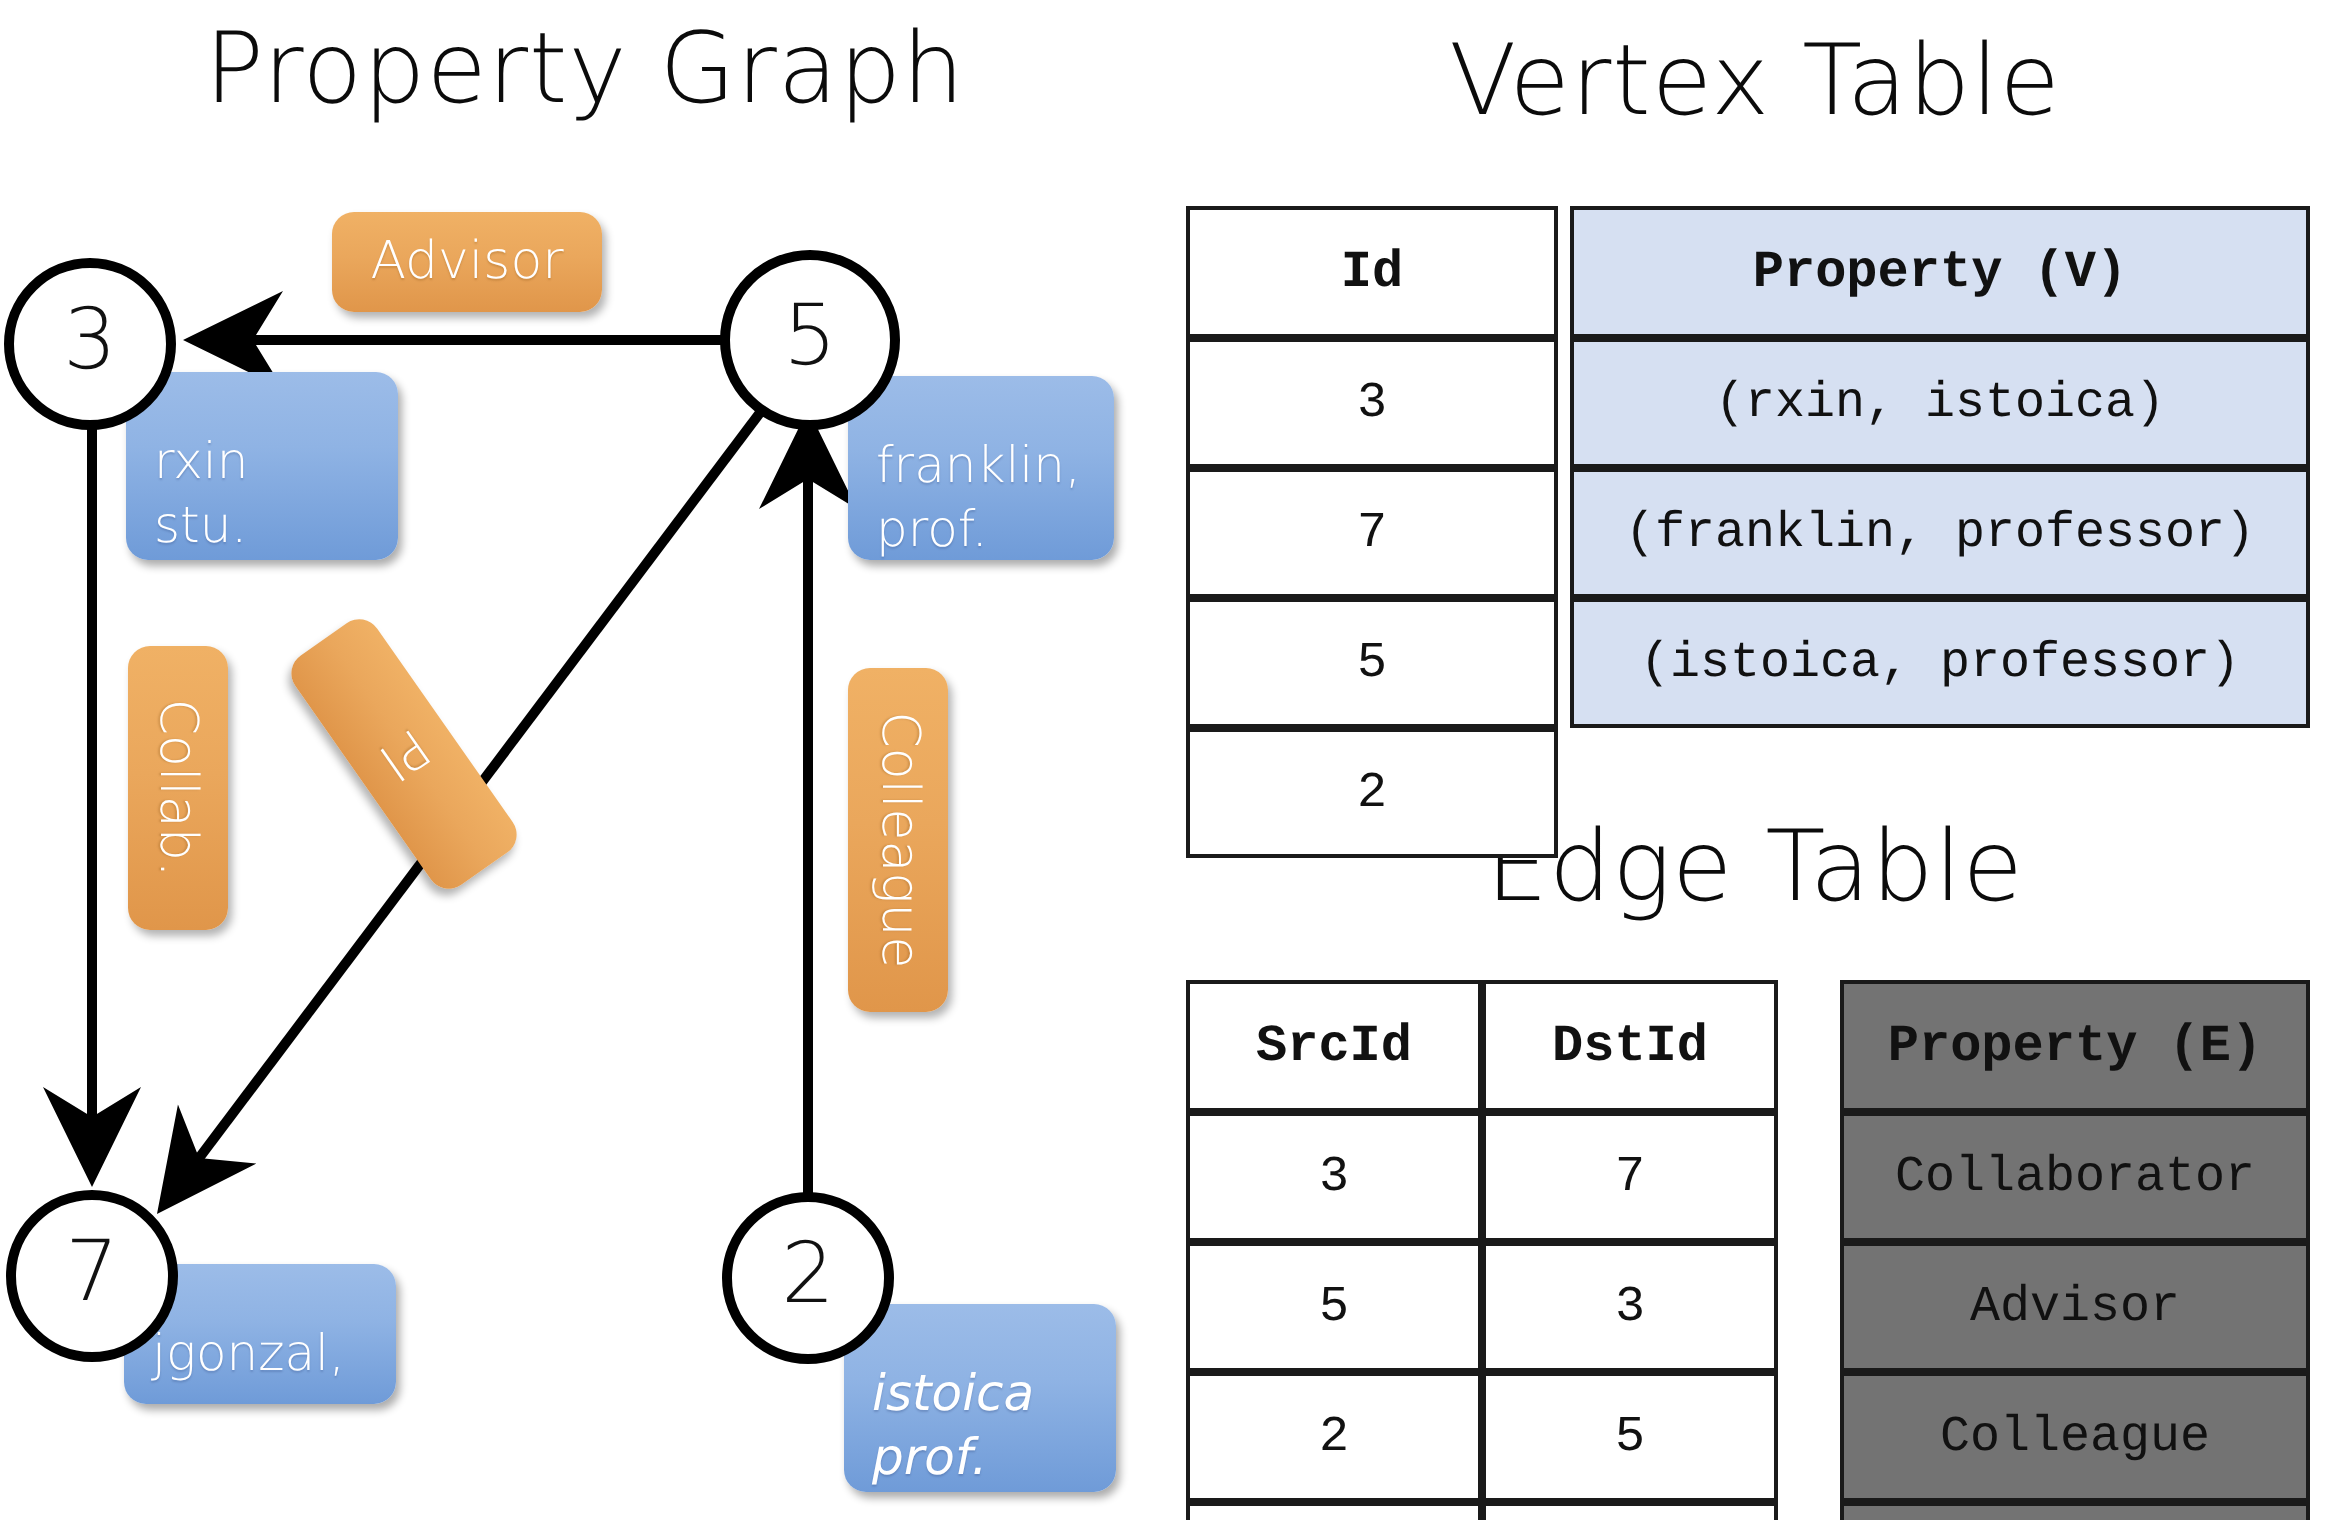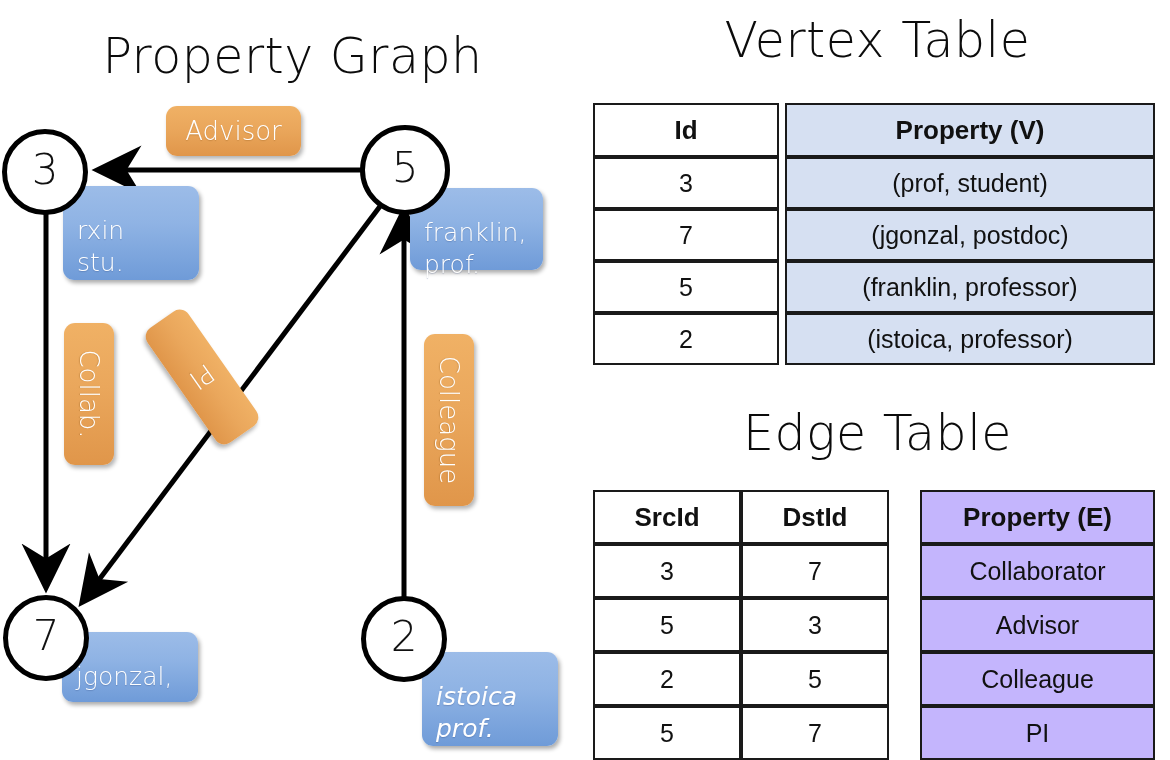--- a/index.html
+++ b/index.html
@@ -17,21 +17,21 @@
   .title{
     position:absolute;
     font-family:"DejaVu Sans", sans-serif;
     font-weight:300;
     font-size:49px;
     letter-spacing:0.5px;
     color:#0b0b0b;
     white-space:nowrap;
     text-align:center;
   }
-  #graph-title{left:0;top:28px;width:585px;}
+  #graph-title{left:0;top:6px;width:585px;}
   #vertex-title{left:585px;top:12px;width:585px;}
   #edge-title{left:585px;top:405px;width:585px;text-align:center;}
 
   
   #graph-svg{position:absolute;left:0;top:0;width:585px;height:760px;}
 
   
   .node{
     position:absolute;
     border:5px solid #000;
@@ -84,31 +84,31 @@
     white-space:nowrap;
     transform:rotate(90deg);
     transform-origin:center center;
   }
 
   
   .tbl{position:absolute;border-collapse:separate;border-spacing:0;}
   .tbl td{
     border:2px solid #1a1a1a;
     text-align:center;
-    font-family:Liberation Sans, sans-serif;
+    font-family:Liberation Mono, monospace;
     font-weight:300;
     font-size:25px;
     color:#111;
-    padding:4px;
+    padding:16px;
     box-sizing:border-box;
     white-space:nowrap;
   }
   .tbl td.hdr{font-weight:700;font-size:26px;}
   .blue{background:#d6e0f2;margin-left:40px;}
-  .peach{background:#c4b5fd;}
+  .peach{background:#737373;}
   .white{background:#ffffff;}
 
   
   #vt-id{left:593px;top:103px;}
   #vt-id td{width:186px;height:52px;}
   #vt-id tr:first-child td{height:54px;}
 
   #vt-prop{left:785px;top:103px;}
   #vt-prop td{width:370px;height:52px;}
   #vt-prop tr:first-child td{height:54px;}
@@ -159,21 +159,21 @@
 
   <div class="ebox" id="lbl-colleague" style="left:424px;top:334px;width:50px;height:172px;">
     <span class="vtext">Colleague</span>
   </div>
 
   <div class="vbox" style="left:63px;top:186px;width:136px;height:94px;">
     <div>rxin</div>
     <div>stu.</div>
   </div>
 
-  <div class="vbox" style="left:410px;top:188px;width:133px;height:82px;">
+  <div class="vbox" style="left:424px;top:188px;width:133px;height:92px;">
     <div>franklin,</div>
     <div>prof.</div>
   </div>
 
   <div class="vbox" style="left:62px;top:632px;width:136px;height:70px;">
     <div>jgonzal,</div>
   </div>
 
   <div class="vbox" style="left:422px;top:652px;width:136px;height:94px;font-style:italic;">
     <div>istoica</div>
@@ -212,24 +212,21 @@
     </tr>
   </tbody>
     </table>
 
   <table class="tbl" id="vt-prop">
     <tbody>
         <tr>
       <td class="hdr blue">Property (V)</td>
     </tr>
     <tr>
-      <td class="blue">(prof, student)</td>
-    </tr>
-    <tr>
-      <td class="blue">(jgonzal, postdoc)</td>
+      <td class="blue">(rxin, istoica)</td>
     </tr>
     <tr>
       <td class="blue">(franklin, professor)</td>
     </tr>
     <tr>
       <td class="blue">(istoica, professor)</td>
     </tr>
   </tbody>
     </table>
 

